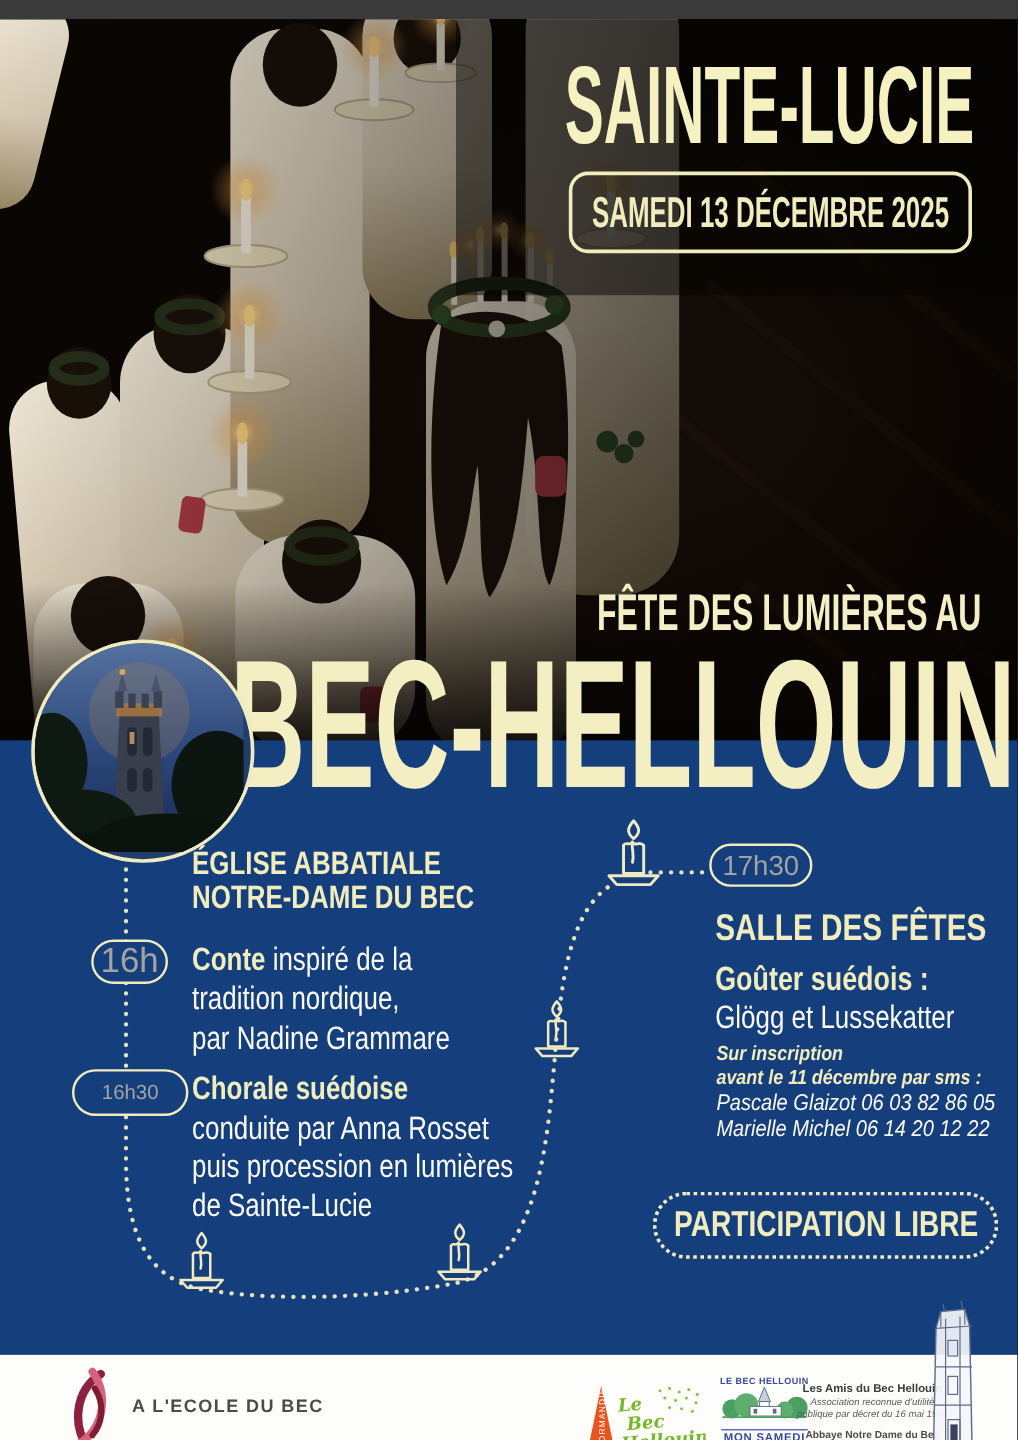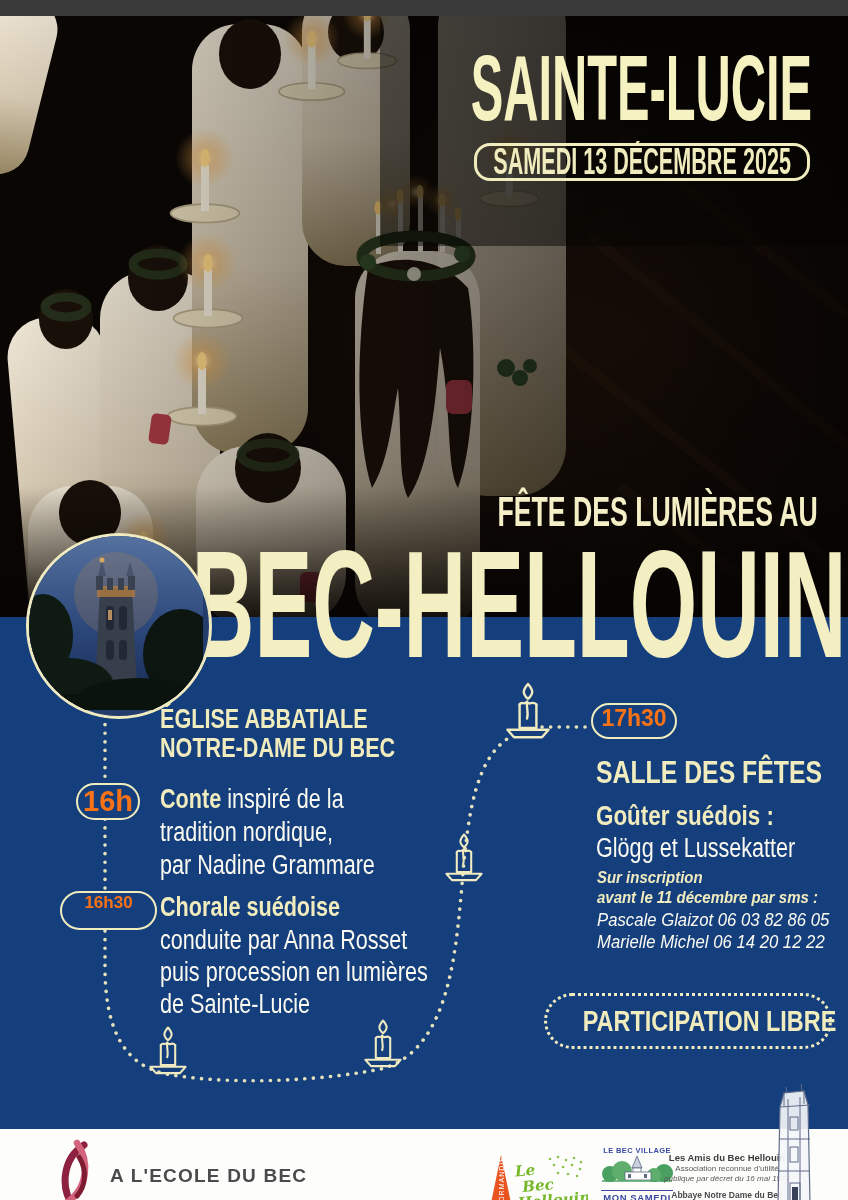--- a/index.html
+++ b/index.html
@@ -5,26 +5,26 @@
   html,body{margin:0;padding:0;background:#3a3a3a;}
   .poster{position:relative;width:848px;height:1200px;overflow:hidden;
           font-family:"Liberation Sans",sans-serif;background:#0b0705;margin-top:16px;}
   .abs{position:absolute;}
   .nw{white-space:nowrap;}
   .yel{color:#F1ECBE;}
   .wht{color:#FBFAF1;}
   .bold{font-weight:bold;}
   .condL{transform-origin:0 0;}
   .condR{transform-origin:100% 0;}
-  .pill{position:absolute;display:flex;justify-content:center;
+  .pill{position:absolute;display:flex;align-items:center;justify-content:center;
         border:2.5px solid #F1ECBE;border-radius:20px;background:#153F7C;
-        color:#f97316;font-weight:bold;box-sizing:border-box;}
+        color:#a3a3a3;font-weight:normal;box-sizing:border-box;}
   .datebox{position:absolute;display:flex;align-items:center;justify-content:center;
         border:3px solid #F1ECBE;border-radius:16px;box-sizing:border-box;}
-  .dotbox{position:absolute;display:flex;align-items:center;
+  .dotbox{position:absolute;display:flex;align-items:center;justify-content:center;
         border:3px dotted #F1ECBE;border-radius:28px;box-sizing:border-box;}
   .blue-bg{position:absolute;left:0;top:601px;width:848px;height:512px;background:#153F7C;}
   .footer-bg{position:absolute;left:0;top:1113px;width:848px;height:87px;background:#FDFDFC;}
   .circle-photo{position:absolute;left:26px;top:517px;width:180px;height:180px;
         border:3px solid #EFEAC0;border-radius:50%;overflow:hidden;background:#223c6b;}
   .ftxt{line-height:1.25;}
 </style>
 </head>
 <body>
 
@@ -131,21 +131,21 @@
         <circle cx="520" cy="362" r="8"></circle>
         <circle cx="530" cy="350" r="7"></circle>
     </g>
     <rect width="848" height="603" fill="url(#fadeR)"></rect>
     <rect x="380" y="0" width="468" height="230" fill="#040302" opacity="0.5"></rect>
     <rect y="470" width="848" height="133" fill="url(#fadeB)"></rect>
   </svg>
 
   <div class="abs nw yel bold condR" style="right:36px;top:26px;font-size:92px;line-height:1;transform:scaleX(0.53);color:#F6F1C1;">SAINTE-LUCIE</div>
 
-  <div class="datebox" style="right:38px;top:127px;width:336px;height:38px;">
+  <div class="datebox" style="right:38px;top:127px;width:336px;height:68px;">
     <span class="nw yel bold" style="font-size:36px;transform:scaleX(0.6);">SAMEDI 13 DÉCEMBRE 2025</span>
   </div>
 
   <div class="abs nw bold condR" style="right:30px;top:474px;font-size:43px;line-height:1;transform:scaleX(0.62);color:#F4EFC6;">FÊTE DES LUMIÈRES AU</div>
 
   <div class="blue-bg"></div>
 
   <div class="abs nw bold condR" style="right:2px;top:512px;font-size:152px;line-height:1;transform:scaleX(0.57);color:#F4EFC2;z-index:3;">BEC-HELLOUIN</div>
 
   <div class="circle-photo" style="z-index:4;">
@@ -240,21 +240,21 @@
     <span class="nw yel bold" style="font-size:30px;transform:scaleX(0.78);">PARTICIPATION LIBRE</span>
   </div>
 
   <div class="footer-bg"></div>
 
   <svg class="abs" style="left:50px;top:1121px;z-index:6;" width="50" height="74" viewBox="0 0 50 74">
     <path d="M34 8 C12 22 10 52 24 70" stroke="#8E2140" stroke-width="7" fill="none" stroke-linecap="round"></path>
     <path d="M16 66 C38 52 40 24 27 6" stroke="#D4647E" stroke-width="6.5" fill="none" stroke-linecap="round"></path>
     <path d="M29 20 C38 34 35 50 27 59" stroke="#7E1D31" stroke-width="5" fill="none" stroke-linecap="round"></path>
   </svg>
-  <div class="abs nw ftxt" style="left:110px;top:1148px;font-size:19px;font-weight:bold;color:#4B4B4B;letter-spacing:1.2px;z-index:6;">A L'ECOLE DU BEC</div>
+  <div class="abs nw ftxt" style="left:110px;top:1148px;font-size:15px;font-weight:bold;color:#4B4B4B;letter-spacing:1.2px;z-index:6;">A L'ECOLE DU BEC</div>
 
   <svg class="abs" style="left:484px;top:1136px;z-index:6;" width="104" height="58" viewBox="0 0 104 58">
     <polygon points="6,56 17,3 28,56" fill="#E8531F"></polygon>
     <text x="17" y="33" transform="rotate(-90 17 30)" text-anchor="middle" font-size="7" fill="#ffffff" letter-spacing="1" font-family="Liberation Sans, sans-serif">NORMANDIE</text>
     <g fill="#76B82A" font-family="'DejaVu Serif', serif" font-style="italic" font-weight="bold" transform="rotate(-5 60 30)">
       <text x="32" y="22" font-size="15">Le</text>
       <text x="38" y="38" font-size="15">Bec</text>
       <text x="32" y="54" font-size="15">Hellouin</text>
     </g>
     <g fill="#76B82A" opacity="0.85">
@@ -267,39 +267,39 @@
       <circle cx="79" cy="15" r="1.3"></circle>
         <circle cx="88" cy="13" r="1.3"></circle>
         <circle cx="96" cy="17" r="1.3"></circle>
       <circle cx="74" cy="21" r="1.3"></circle>
         <circle cx="84" cy="22" r="1.3"></circle>
         <circle cx="93" cy="24" r="1.3"></circle>
     </g>
   </svg>
 
   <div class="abs" style="left:597px;top:1130px;width:80px;text-align:center;z-index:6;">
-    <div class="nw" style="font-size:7.5px;font-weight:bold;color:#3A49A0;letter-spacing:0.4px;">LE BEC VILLAGE</div>
+    <div class="nw" style="font-size:7.5px;font-weight:bold;color:#3A49A0;letter-spacing:0.4px;">LE BEC HELLOUIN</div>
     <svg width="78" height="28" viewBox="0 0 78 28">
       <circle cx="12" cy="19" r="8" fill="#49A060"></circle>
         <circle cx="24" cy="16" r="10" fill="#5FAE6E"></circle>
       <circle cx="66" cy="18" r="9" fill="#49A060"></circle>
         <circle cx="56" cy="20" r="7" fill="#5FAE6E"></circle>
       <path d="M39 1 L34 13 L44 13 Z" fill="#C9CFDD" stroke="#5D6B84" stroke-width="0.8"></path>
       <rect x="35" y="13" width="8" height="8" fill="#ffffff" stroke="#5D6B84" stroke-width="0.8"></rect>
       <rect x="27" y="17" width="26" height="8" fill="#ffffff" stroke="#5D6B84" stroke-width="0.8"></rect>
       <rect x="30" y="19" width="3" height="4" fill="#5D6B84"></rect>
         <rect x="46" y="19" width="3" height="4" fill="#5D6B84"></rect>
       <path d="M4 26 L74 26" stroke="#49A060" stroke-width="1.5"></path>
     </svg>
     <div class="nw" style="font-size:9.5px;font-weight:bold;color:#3A49A0;letter-spacing:0.6px;border-top:1px solid #3A49A0;border-bottom:1px solid #3A49A0;display:inline-block;padding:1px 2px;">MON SAMEDI</div>
   </div>
 
   <div class="abs ftxt" style="left:664px;top:1136px;width:126px;text-align:center;z-index:6;">
     <div style="font-size:9.5px;font-weight:bold;color:#3B3B3B;">Les Amis du Bec Hellouin</div>
-    <div style="font-size:8px;color:#5A5A5A;">Association reconnue d'utilité</div>
+    <div style="font-size:8px;font-style:italic;color:#5A5A5A;">Association reconnue d'utilité</div>
     <div style="font-size:8px;font-style:italic;color:#5A5A5A;">publique par décret du 16 mai 1974</div>
     <div style="font-size:8.5px;color:#4A4A4A;margin-top:6px;font-weight:bold;">Abbaye Notre Dame du Bec</div>
   </div>
 
   <svg class="abs" style="left:764px;top:1063px;z-index:7;" width="58" height="130" viewBox="0 0 58 130">
     <path d="M14 124 L16 28 L20 14 L40 12 L44 26 L46 124 Z" fill="rgba(245,246,250,0.92)" stroke="#5F6B88" stroke-width="1.2"></path>
     <g stroke="#5F6B88" stroke-width="1" fill="none">
       <path d="M16 28 L46 26"></path>
         <path d="M20 14 L20 27"></path>
         <path d="M40 12 L40 25"></path>

